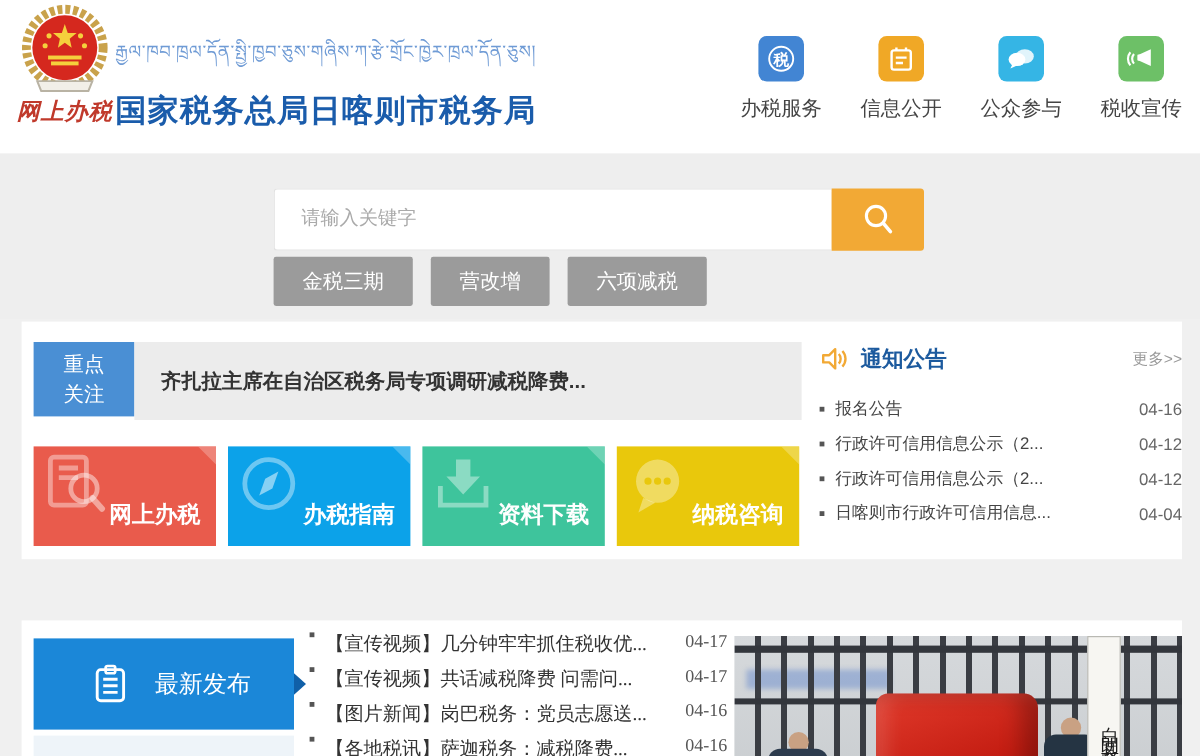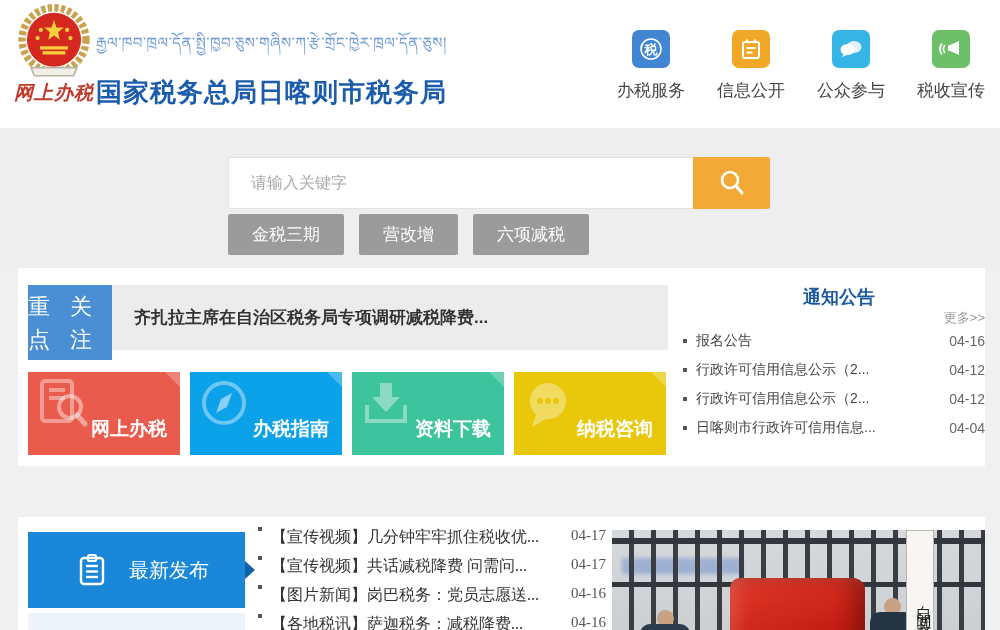--- a/index.html
+++ b/index.html
@@ -25,31 +25,31 @@
   .search-row { position:absolute; left:228px; top:29px; display:flex; }
   .search-input { width:465px; height:52px; border:1px solid #e2e2e2; border-right:none; background:#fff; border-radius:3px 0 0 3px; font-size:16px; color:#333; padding:0 22px; outline:none; font-family:inherit; }
   .search-input::placeholder { color:#aaa; }
   .sbtn { width:77px; height:52px; background:#f2a935; border:none; border-radius:0 3px 3px 0; cursor:pointer; display:flex; align-items:center; justify-content:center; }
   .tags { position:absolute; left:228px; top:86px; display:flex; gap:15px; }
   .tag { height:41px; padding:0 24px; background:#9b9b9b; color:#fff; font-size:17px; border:none; border-radius:2px; cursor:pointer; font-family:inherit; }
 
   
   .card { position:absolute; left:18px; width:967px; background:#fff; }
   .card1 { top:268px; height:198px; }
-  .focus-badge { position:absolute; left:10px; top:17px; width:84px; height:75px; background:#4a8fd4; color:#fff; font-size:22px; display:flex; flex-direction:row; align-items:center; justify-content:center; line-height:1.5; }
+  .focus-badge { position:absolute; left:10px; top:17px; width:84px; height:62px; background:#4a8fd4; color:#fff; font-size:17px; display:flex; flex-direction:column; align-items:center; justify-content:center; line-height:1.5; }
   .headline-strip { position:absolute; left:94px; top:17px; width:556px; height:65px; background:#ececec; display:flex; align-items:center; padding-left:22px; cursor:pointer; }
   .headline { font-size:17px; font-weight:bold; color:#333; white-space:nowrap; overflow:hidden; }
   .quick-row { position:absolute; left:10px; top:104px; display:flex; gap:10px;align-items:center; }
   .qlink { position:relative; width:152px; height:83px; overflow:hidden; cursor:pointer; display:block; }
   .qlink::after { content:""; position:absolute; top:0; right:0; border-top:15px solid rgba(255,255,255,0.25); border-left:15px solid transparent; }
   .qicon { position:absolute; left:8px; top:5px; }
   .qlabel { position:absolute; right:13px; bottom:13px; color:#fff; font-size:19px; font-weight:bold; }
 
   .notice { position:absolute; left:665px; top:17px; width:302px; }
-  .n-head { display:flex; align-items:center; height:28px;flex-direction:column; }
+  .n-head { display:flex; align-items:center; height:28px; }
   .n-title { font-size:18px; font-weight:bold; color:#1c5a9e; margin-left:10px; }
   .n-more { margin-left:auto; font-size:13px; color:#999; text-decoration:none; cursor:pointer; }
   .n-list { list-style:none; margin-top:13px; }
   .n-list li { display:flex; align-items:center; height:29px; cursor:pointer; }
   .dot { width:4px; height:4px; background:#555; margin-right:9px; flex:none; }
   .n-text { font-size:14px; color:#444; white-space:nowrap; overflow:hidden; text-overflow:ellipsis; flex:1; }
   .n-date { font-size:14px; color:#666; margin-left:10px; flex:none; }
 
   
   .card2 { top:517px; height:113px; overflow:hidden; }

